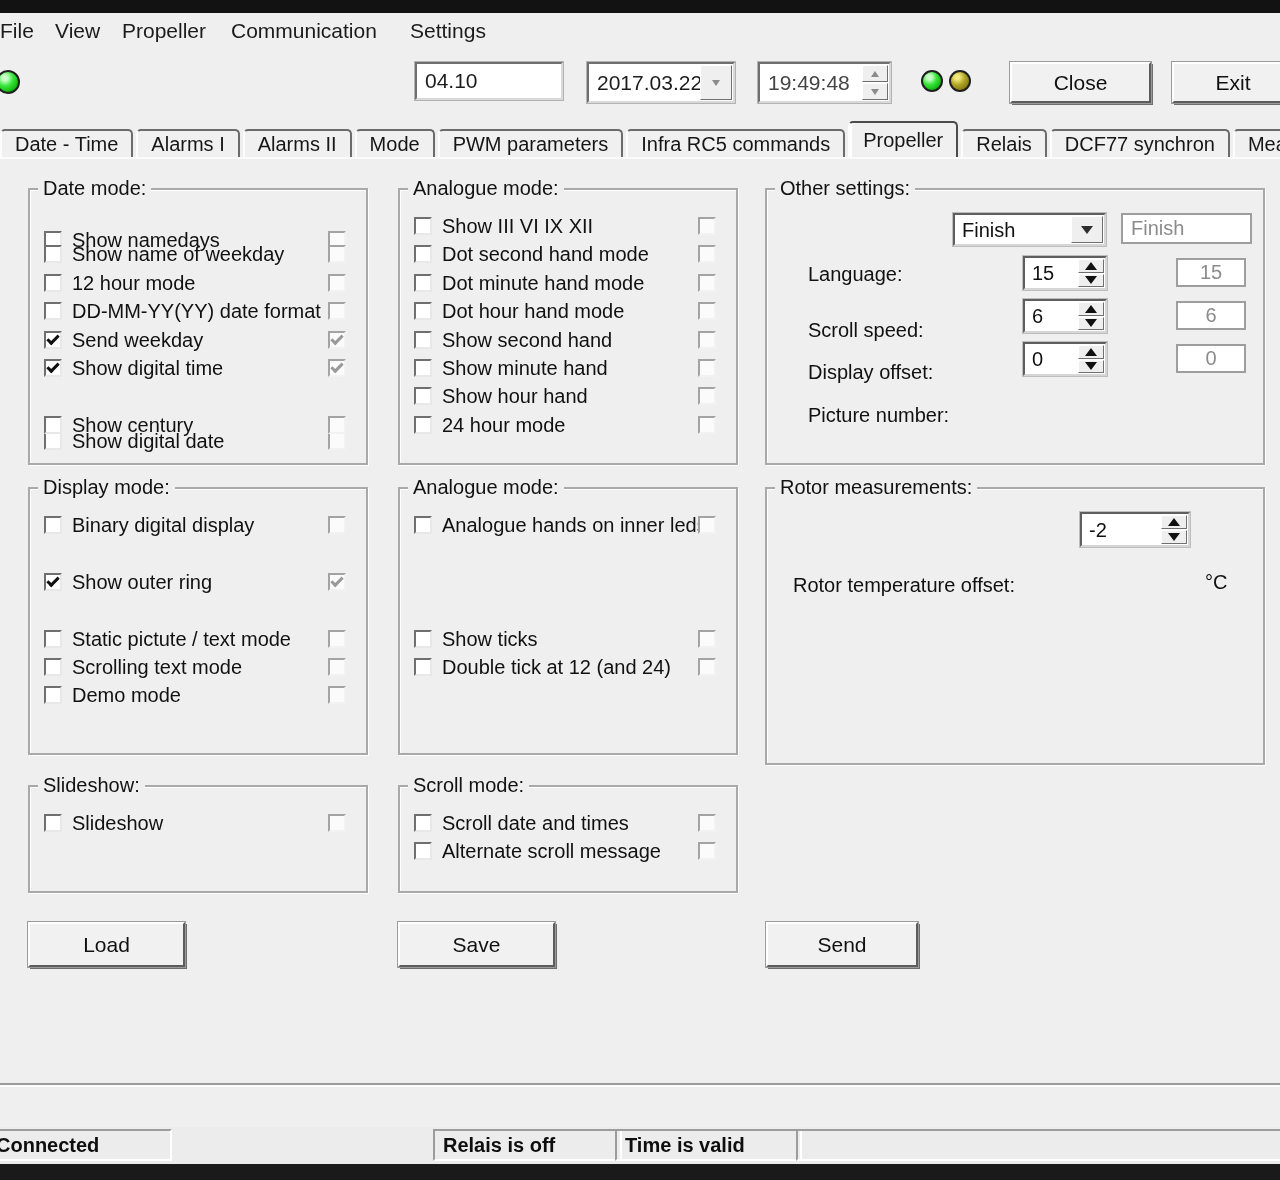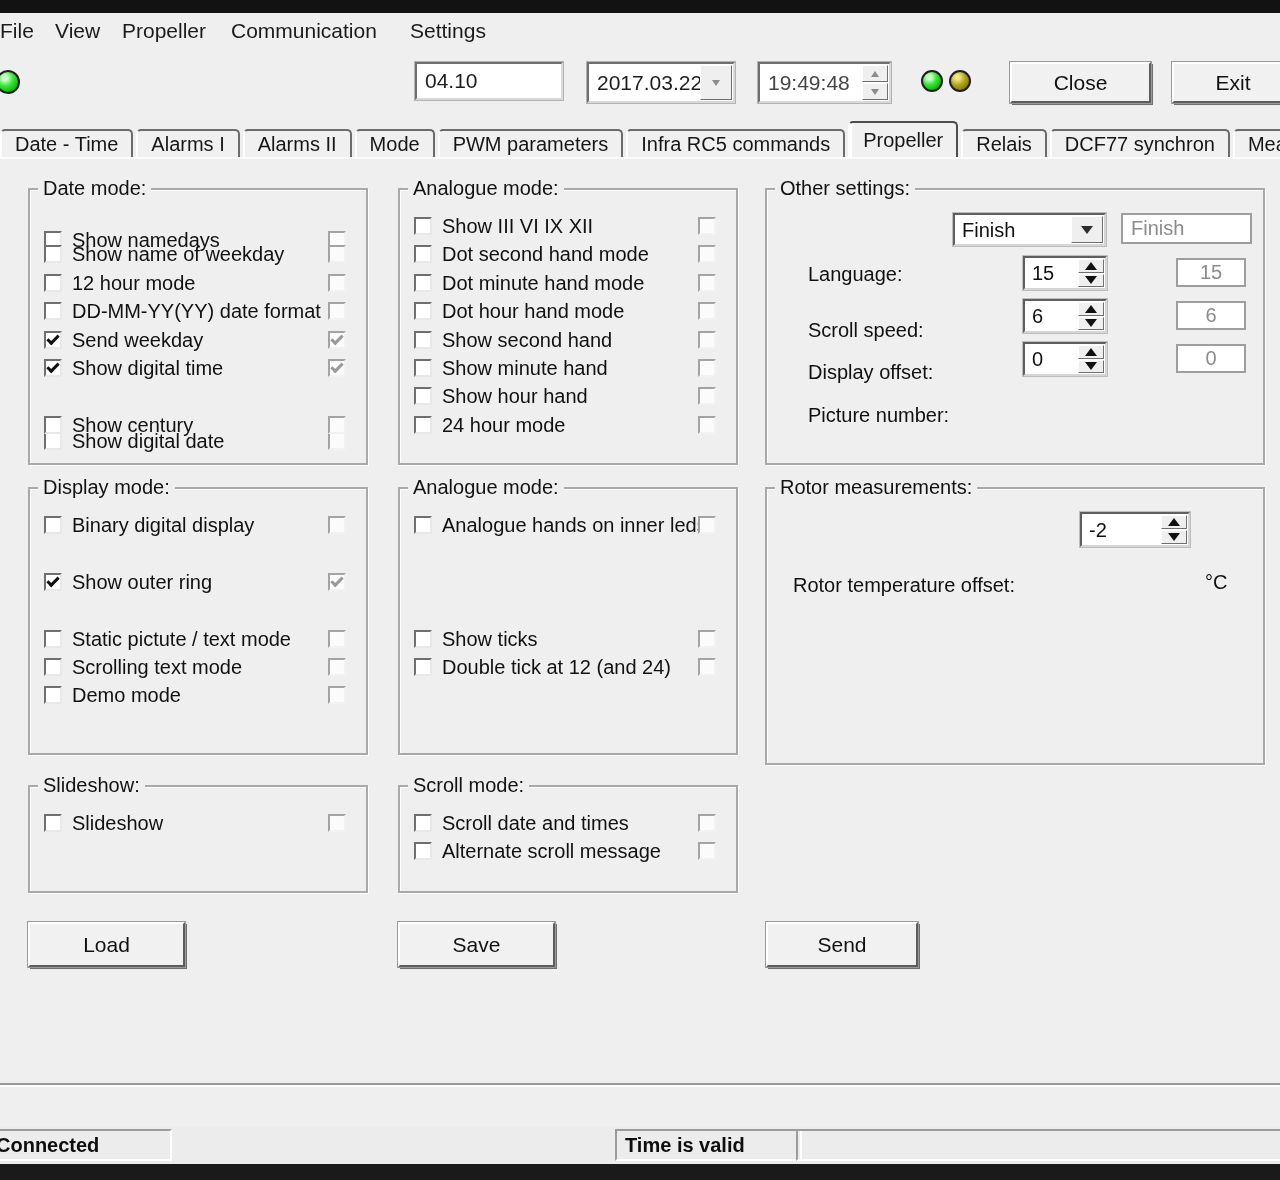--- a/index.html
+++ b/index.html
@@ -374,17 +374,18 @@
 
 <div class="btn" style="left:28px;top:922px;width:153px;height:41px;">Load</div>
 <div class="btn" style="left:398px;top:922px;width:153px;height:41px;">Save</div>
 <div class="btn" style="left:766px;top:922px;width:148px;height:41px;">Send</div>
 
 <div class="abs win-edge-dark"></div>
 <div class="abs win-edge-light"></div>
 
 <div class="abs statusbar">
     <div class="spanel" style="left: -14px; width: 174px;">Connected</div>
+    <div class="spanel" style="left: 433px; width: 177px;">Relais is off</div>
     <div class="spanel" style="left: 615px; width: 175px;">Time is valid</div>
     <div class="spanel" style="left: 796px; width: 488px;"></div>
   </div>
 
 <div class="abs strip-bottom"></div>
 
 </body></html>

